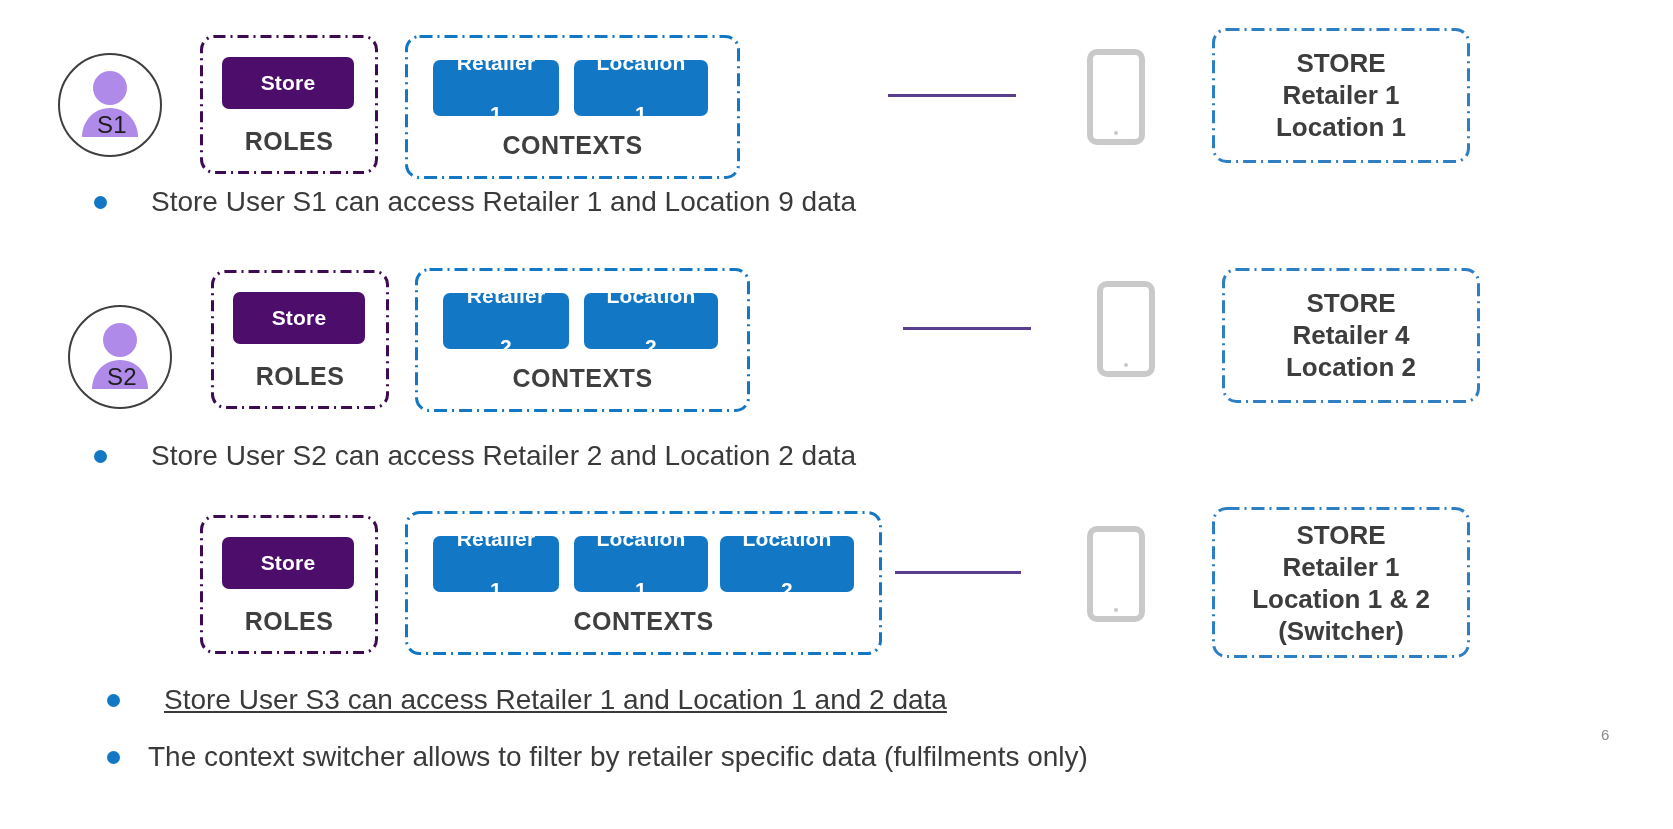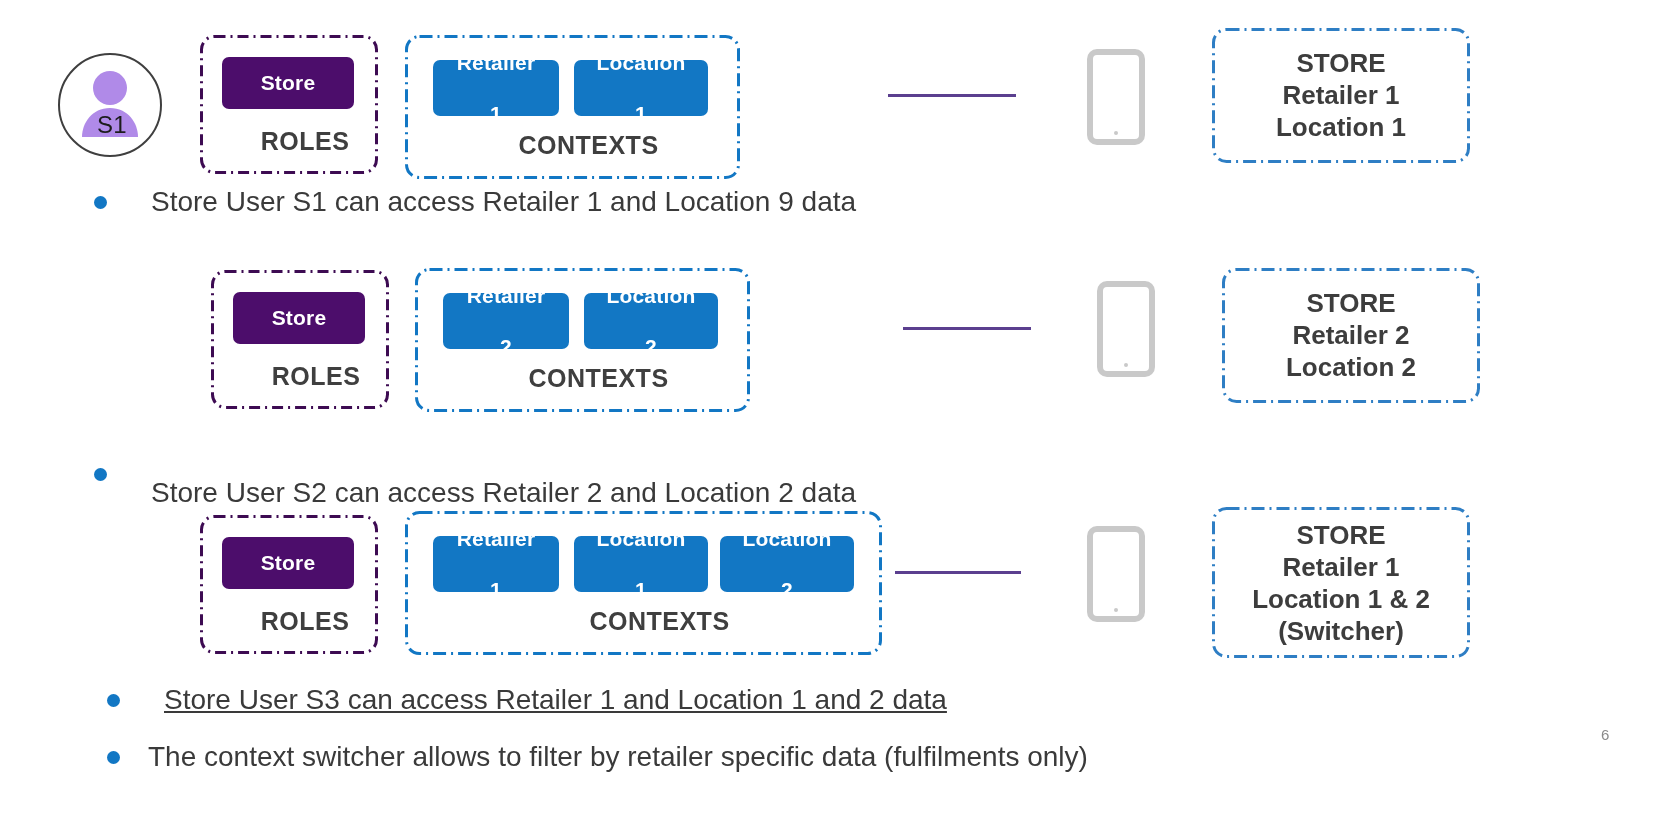--- a/index.html
+++ b/index.html
@@ -61,21 +61,21 @@
     background: #ffffff;
   }
   .dashdot > svg {
     position: absolute;
     left: 0; top: 0;
     overflow: visible;
   }
 
   .group-caption {
     position: absolute;
-    left: 16px;
+    left: 0;
     width: 100%;
     text-align: center;
     font-size: 25px;
     font-weight: 700;
     color: #3f3f3f;
     letter-spacing: .5px;
   }
 
   
   .chip {
@@ -214,20 +214,27 @@
     </div>
   </div>
 
   <div class="bullet-line" style="left:94px; top:186px;">
     <div class="bullet-dot"></div>
     <div class="bullet-text" style="margin-left:44px;">Store User S1 can access Retailer 1 and Location 9 data</div>
   </div>
 
   <div class="diagram-row" style="top:272px;">
 
+    <div class="avatar" style="left:68px; top:33px;">
+      <svg width="100" height="100" viewBox="0 0 100 100">
+        <circle cx="50" cy="33" r="17" fill="#b08ae8"></circle>
+        <path d="M50 53 C32 53 22 68 22 82 L78 82 C78 68 68 53 50 53 Z" fill="#b08ae8"></path>
+      </svg>
+      <div class="avatar-label">S2</div>
+    </div>
 
     <div class="dashdot" style="left:211px; top:-2px; width:178px; height:139px;">
       <svg width="178" height="139">
         <rect x="1.5" y="1.5" width="175" height="136" rx="13" ry="13" fill="none" stroke="#3d0b52" stroke-width="3" stroke-dasharray="11 5 2 5"></rect>
       </svg>
       <div class="chip chip-role" style="left:22px; top:22px; width:132px; height:52px;">
         <span>Store</span>
       </div>
       <div class="group-caption" style="top:92px;">ROLES</div>
     </div>
@@ -255,29 +262,29 @@
         <circle cx="29" cy="84" r="2" fill="#c9c9c9"></circle>
       </svg>
     </div>
 
     <div class="storebox" style="left:1222px; top:-4px; width:258px; height:135px;">
       <svg width="258" height="135">
         <rect x="1.5" y="1.5" width="255" height="132" rx="13" ry="13" fill="none" stroke="#2e7ec4" stroke-width="3" stroke-dasharray="13 5 2 5"></rect>
       </svg>
       <div class="storebox-text" style="top:20px;">
         <span>STORE</span>
-        <span>Retailer 2</span>
+        <span>Retailer 4</span>
         <span>Location 2</span>
       </div>
     </div>
   </div>
 
   <div class="bullet-line" style="left:94px; top:440px;">
     <div class="bullet-dot"></div>
-    <div class="bullet-text" style="margin-left:44px;margin-top:37px;">Store User S2 can access Retailer 2 and Location 2 data</div>
+    <div class="bullet-text" style="margin-left:44px;">Store User S2 can access Retailer 2 and Location 2 data</div>
   </div>
 
   <div class="diagram-row" style="top:508px;">
 
 
     <div class="dashdot" style="left:200px; top:7px; width:178px; height:139px;">
       <svg width="178" height="139">
         <rect x="1.5" y="1.5" width="175" height="136" rx="13" ry="13" fill="none" stroke="#3d0b52" stroke-width="3" stroke-dasharray="11 5 2 5"></rect>
       </svg>
       <div class="chip chip-role" style="left:22px; top:22px; width:132px; height:52px;">

